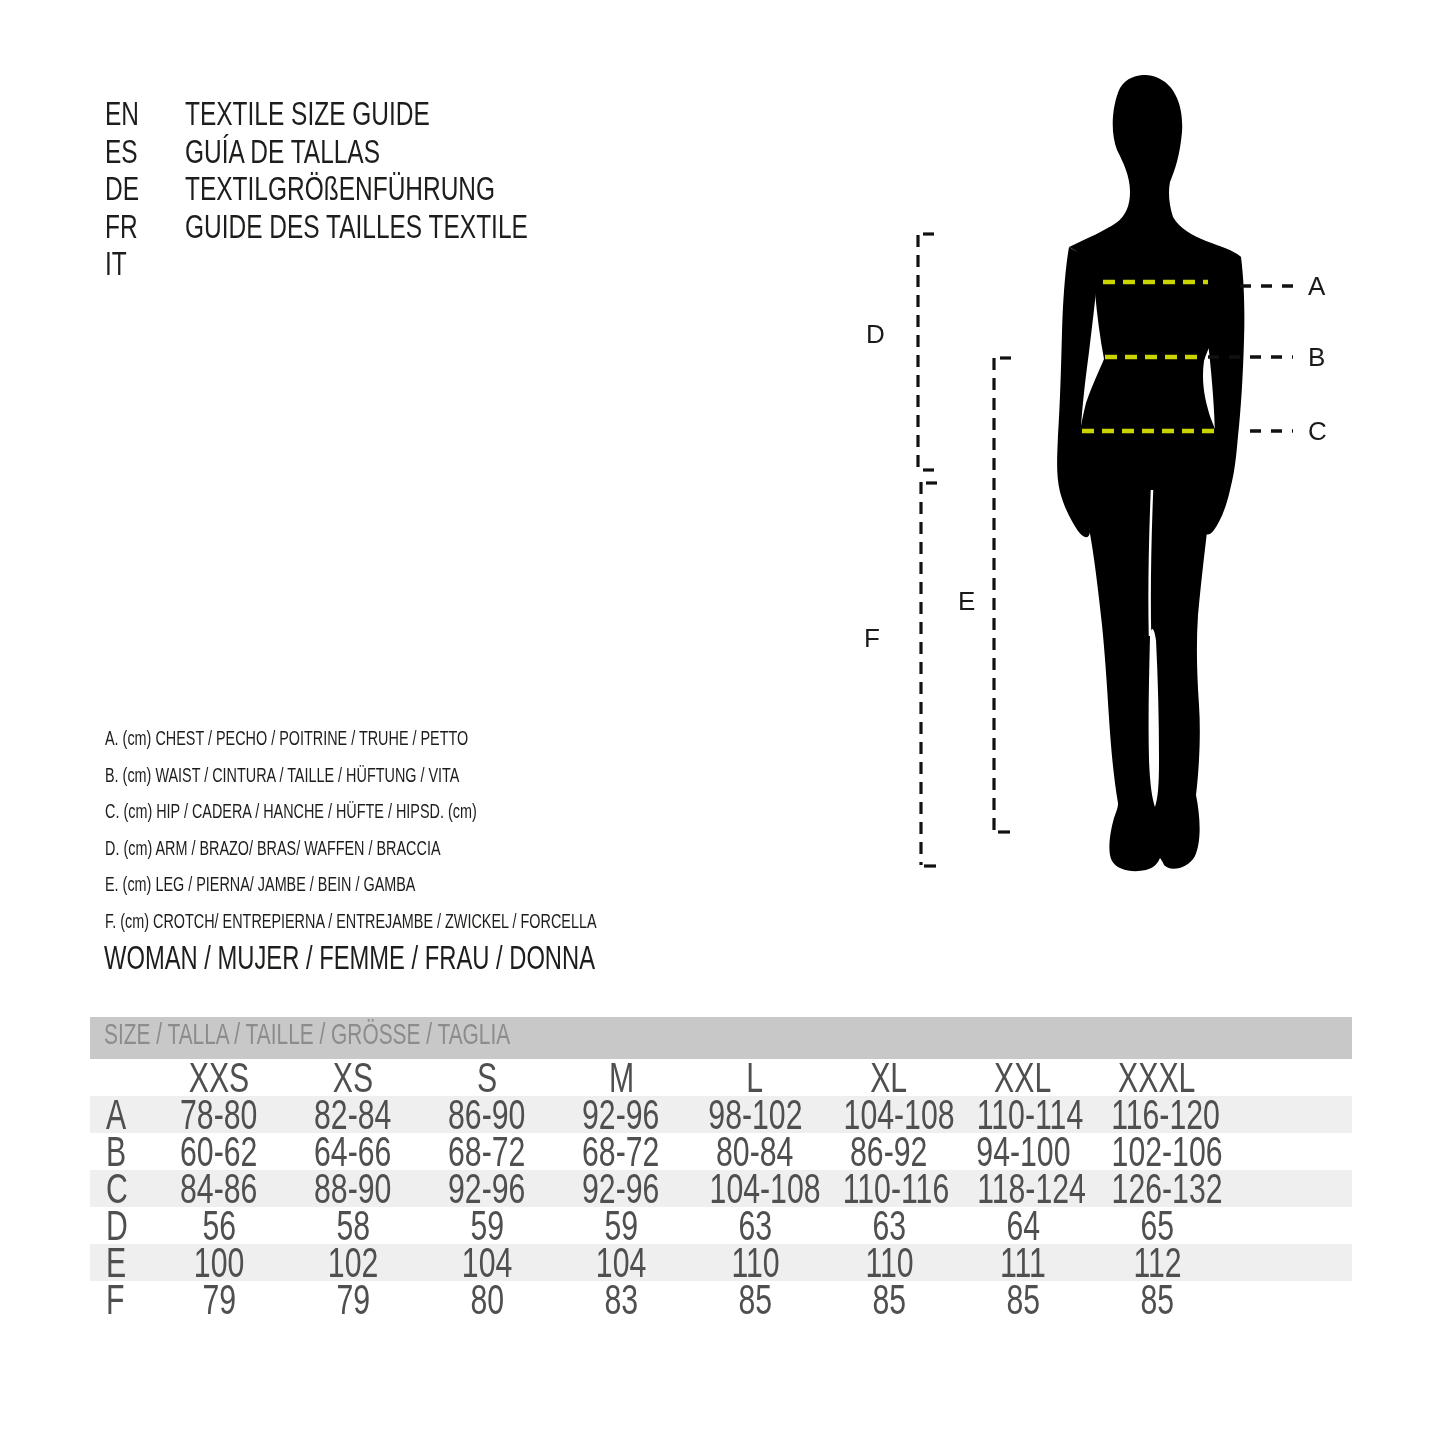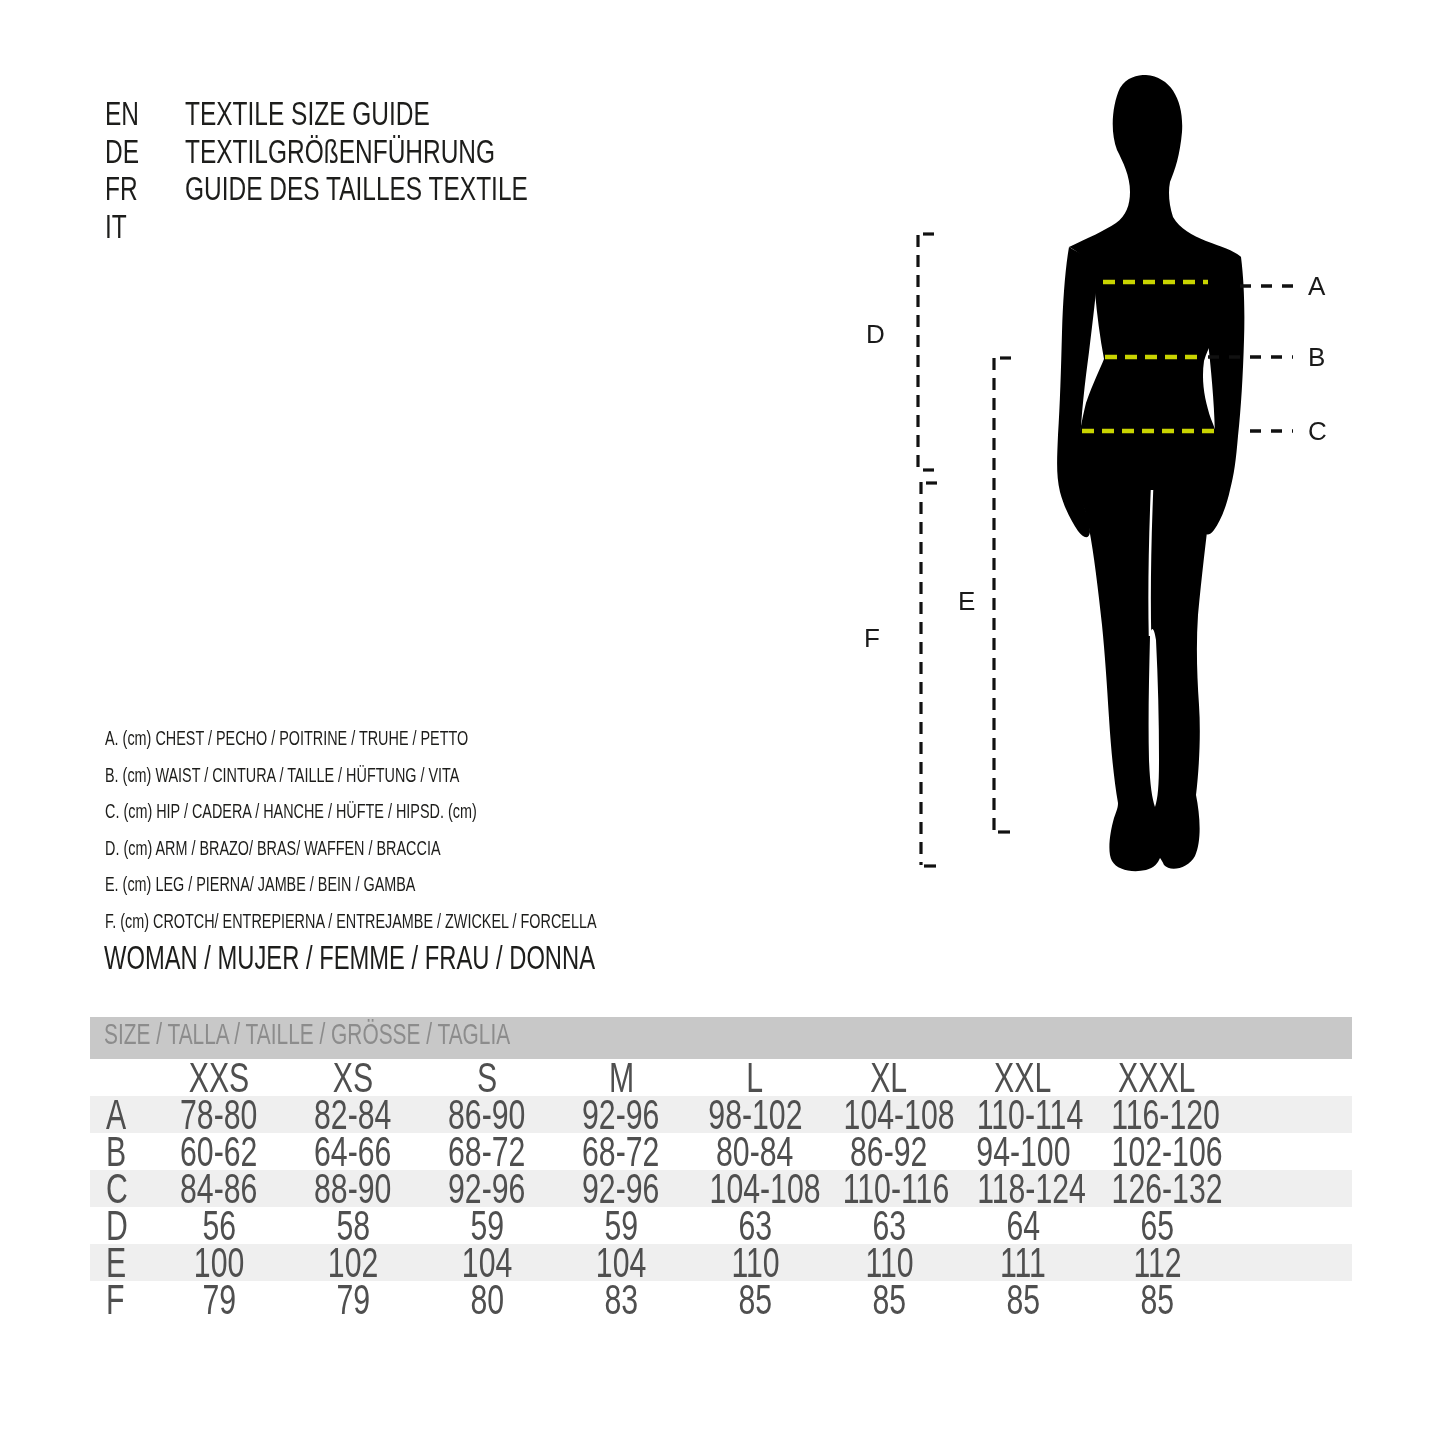--- a/index.html
+++ b/index.html
@@ -37,20 +37,24 @@
 </style>
 </head>
 <body>
 
 <div class="canvas">
 
   <div class="lang-block" id="lang-block">
       <div class="lang-row">
         <span class="lang-code"><span class="cnd">EN</span></span>
         <span class="lang-title"><span class="cnd">TEXTILE SIZE GUIDE</span></span>
+      </div>
+      <div class="lang-row">
+        <span class="lang-code"><span class="cnd">ES</span></span>
+        <span class="lang-title"><span class="cnd">GUÍA DE TALLAS</span></span>
       </div>
       <div class="lang-row">
         <span class="lang-code"><span class="cnd">DE</span></span>
         <span class="lang-title"><span class="cnd">TEXTILGRÖßENFÜHRUNG</span></span>
       </div>
       <div class="lang-row">
         <span class="lang-code"><span class="cnd">FR</span></span>
         <span class="lang-title"><span class="cnd">GUIDE DES TAILLES TEXTILE</span></span>
       </div>
       <div class="lang-row">

